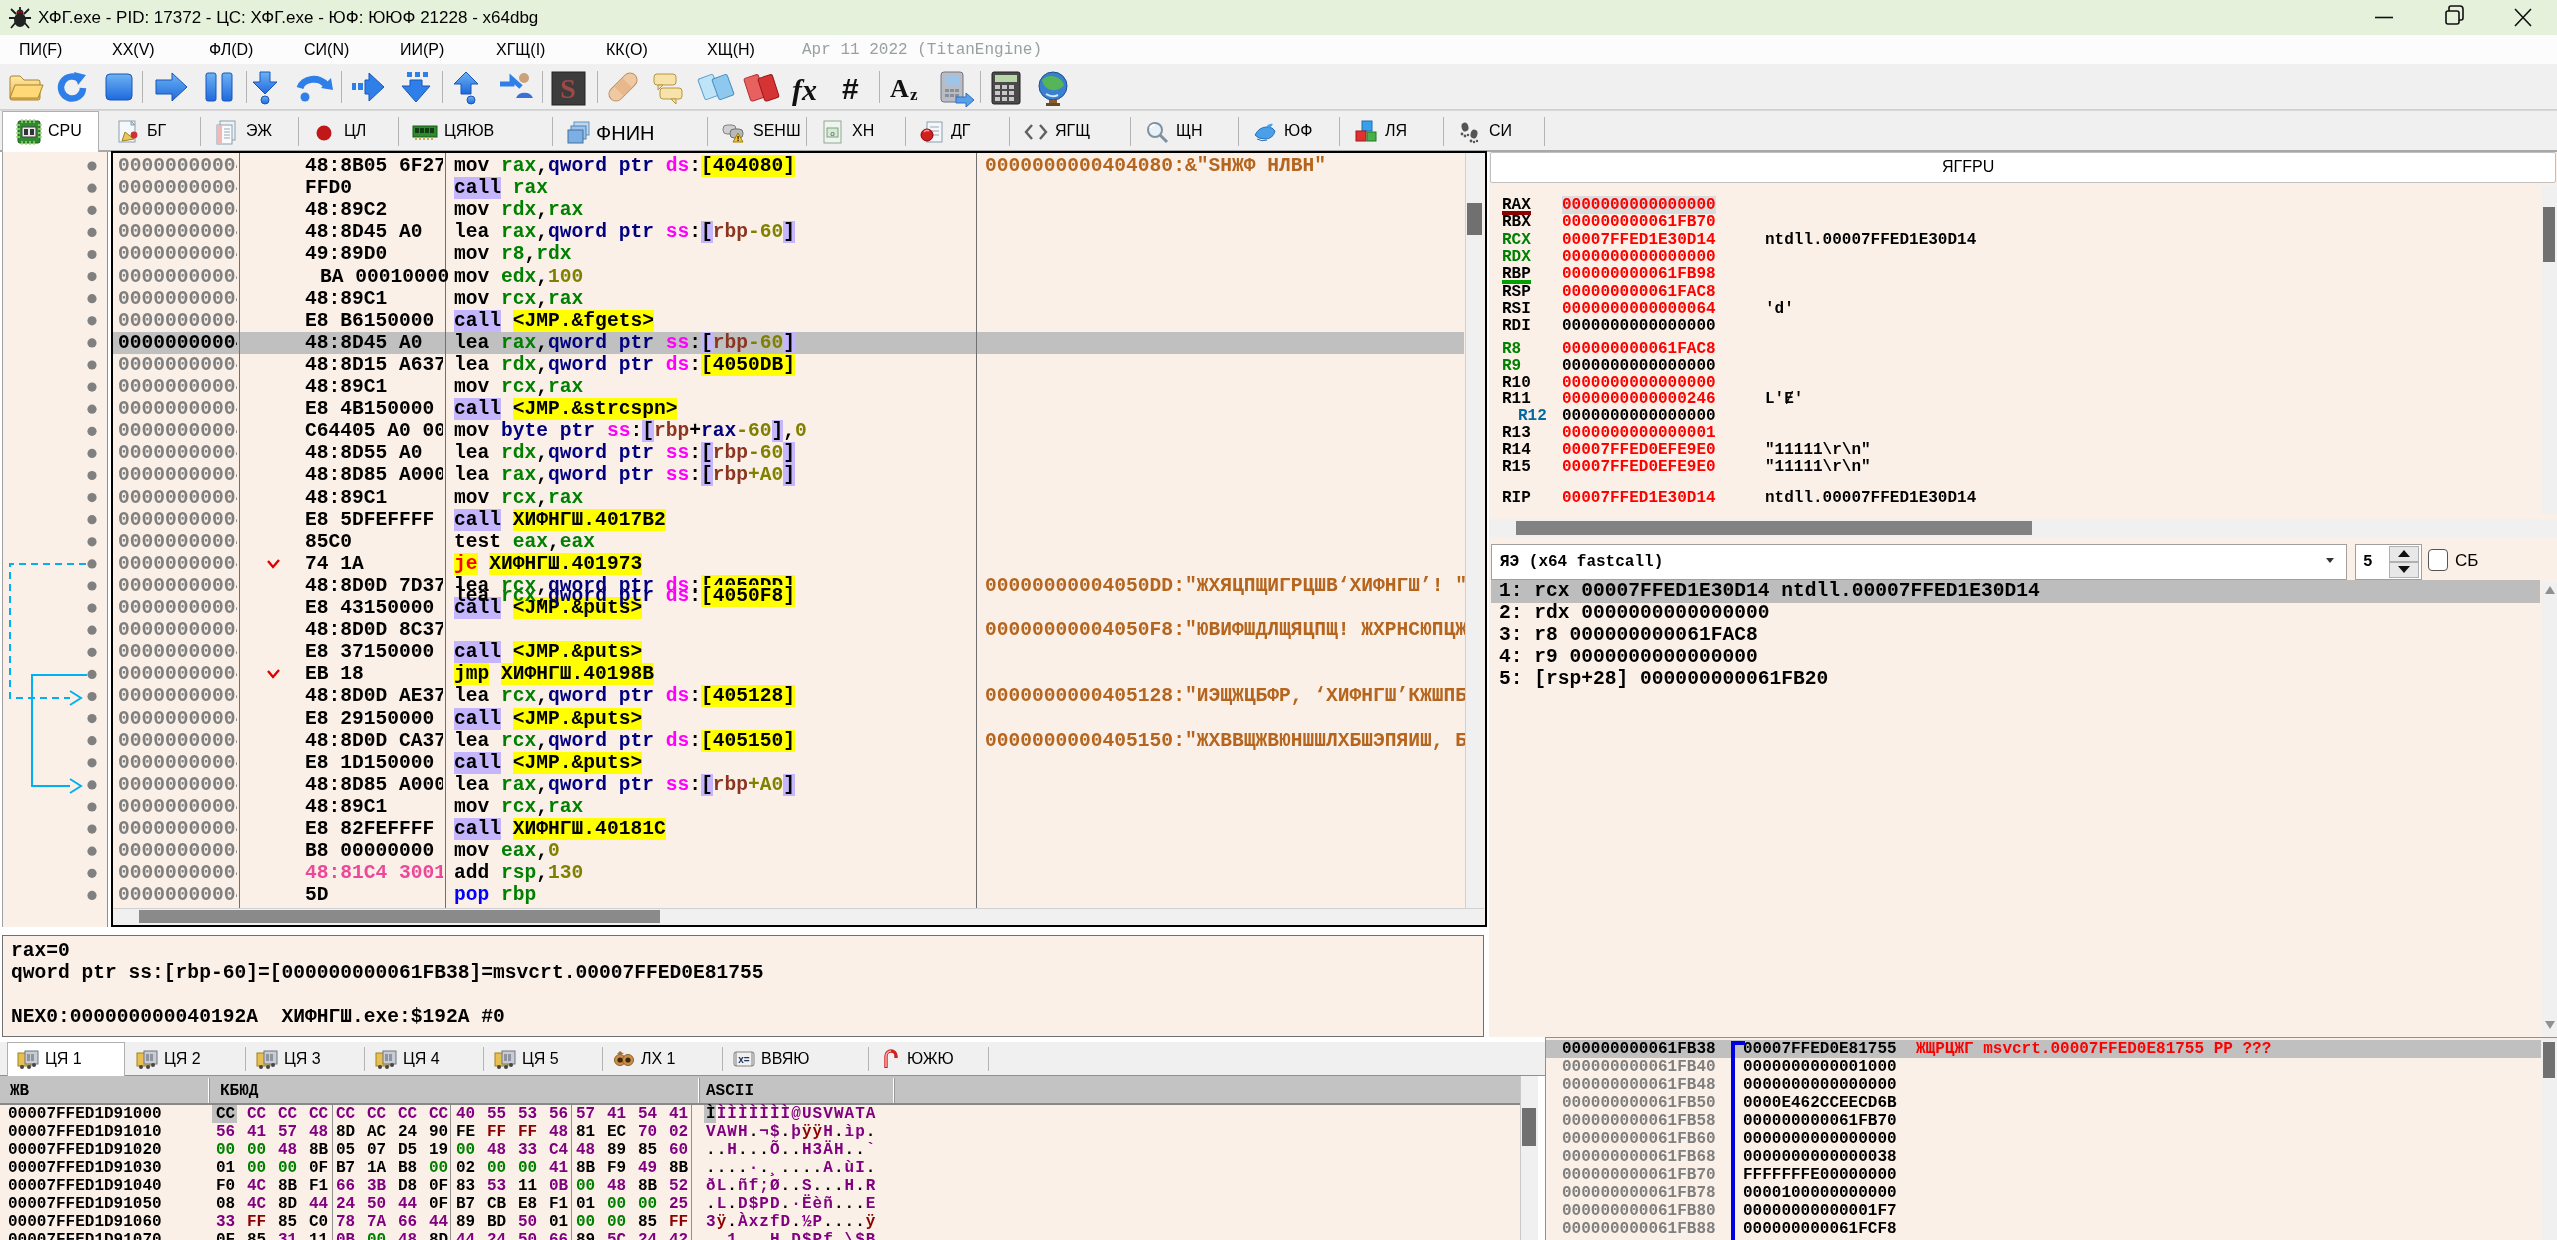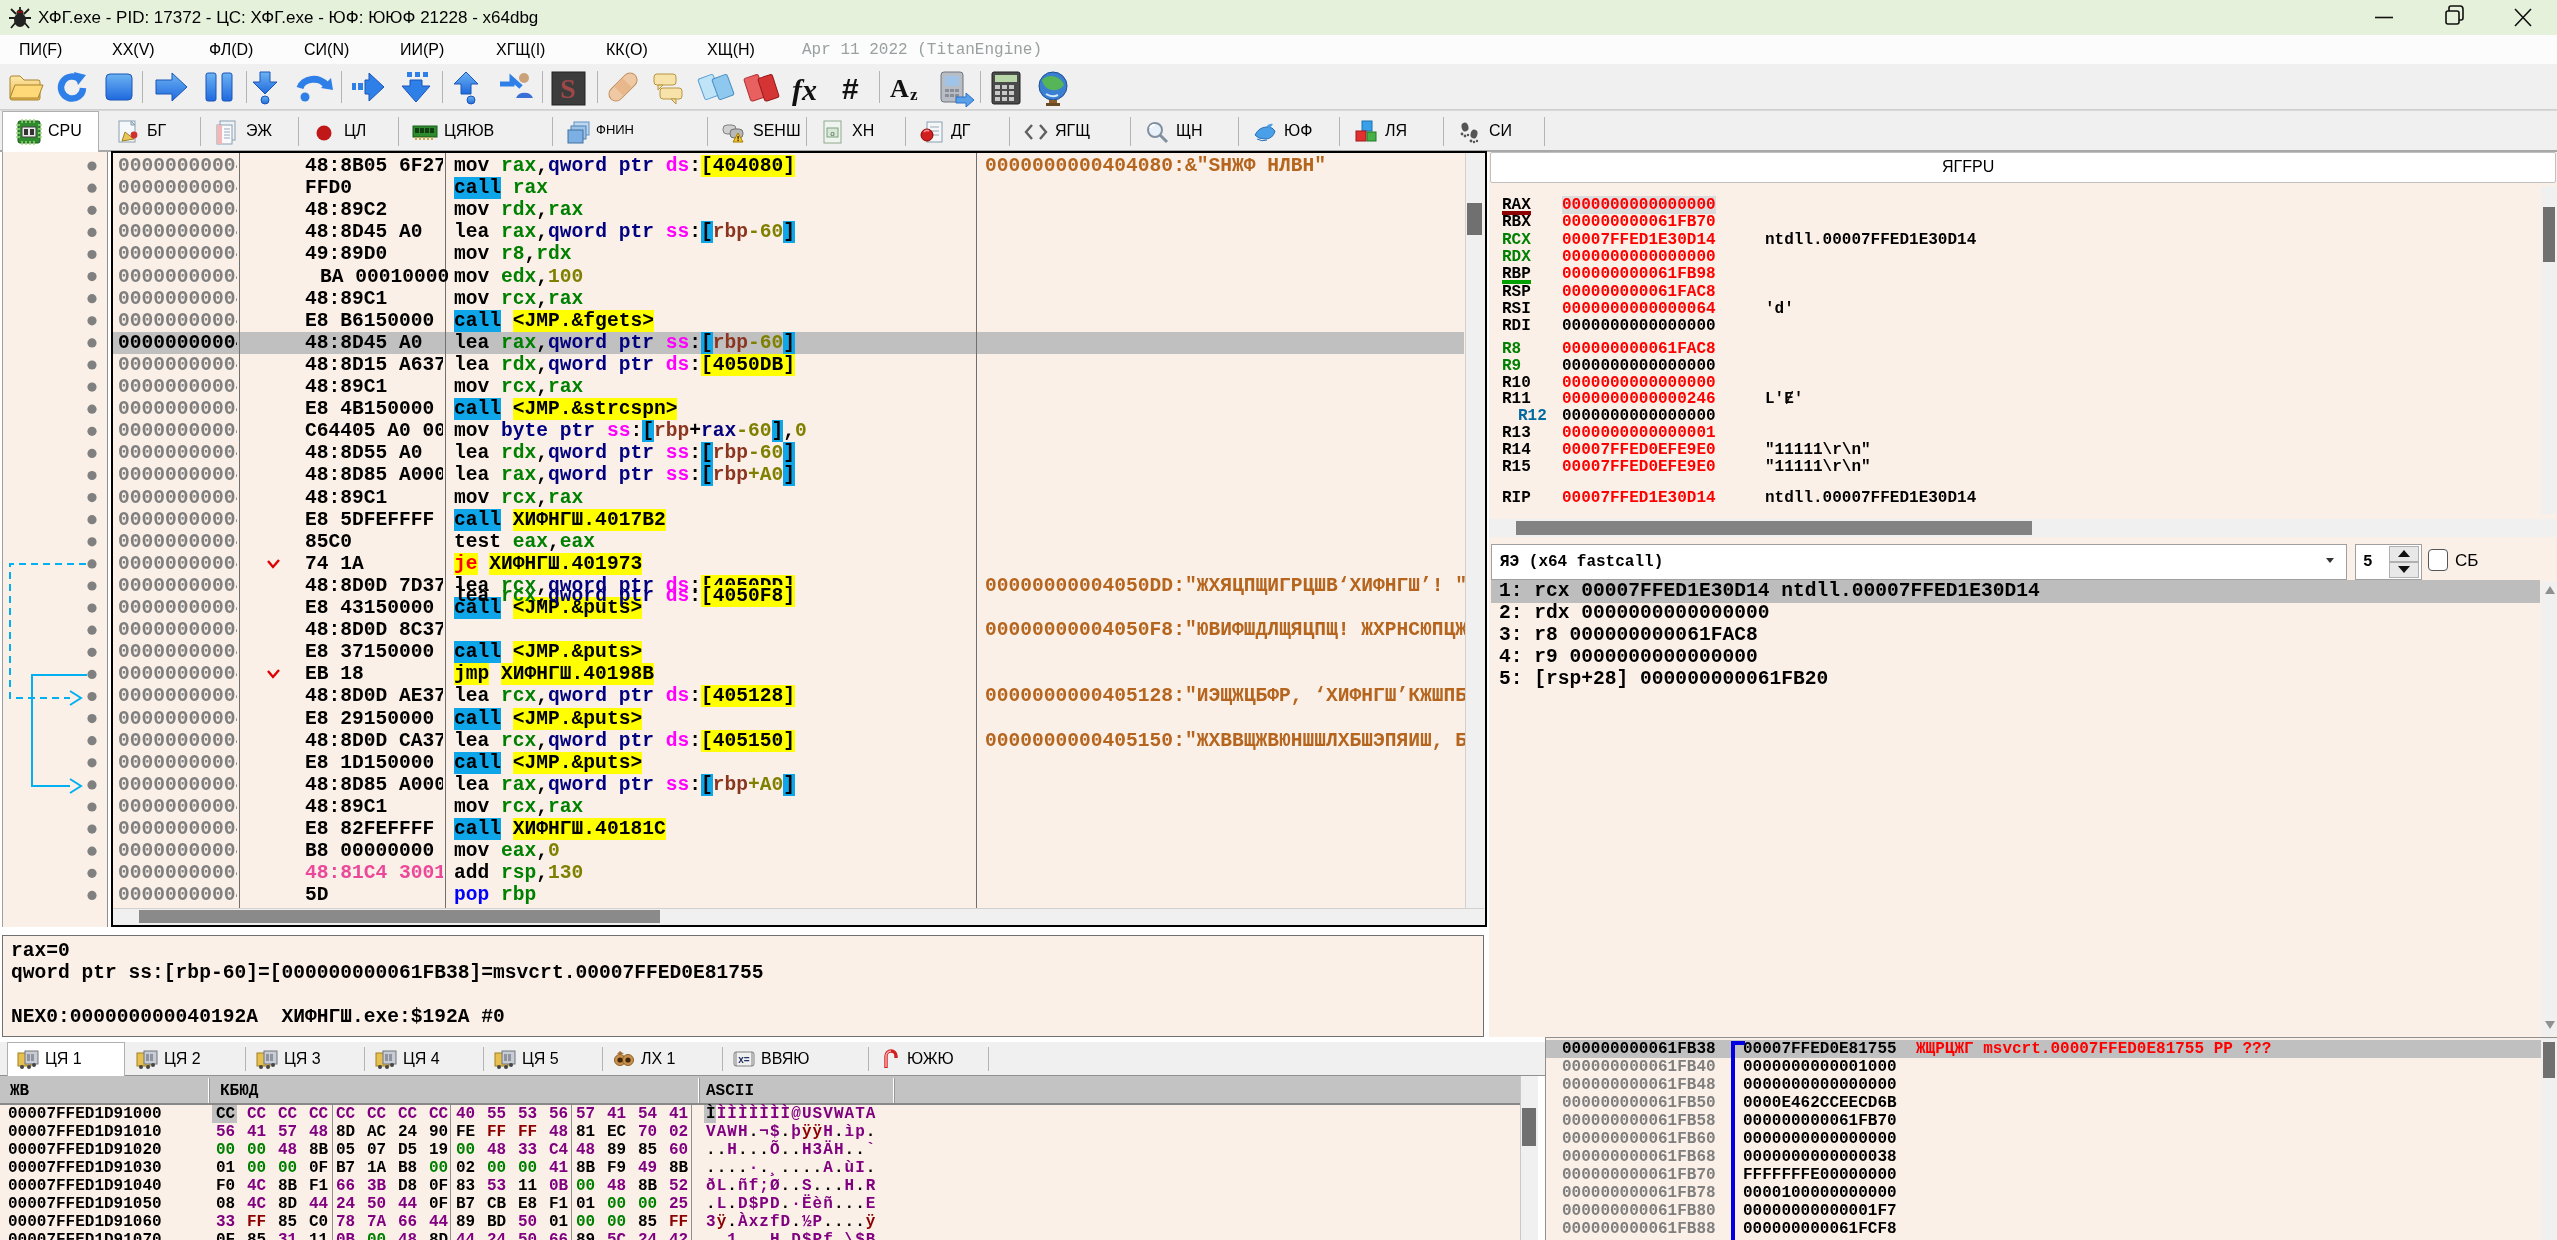--- a/index.html
+++ b/index.html
@@ -3,21 +3,21 @@
 *{margin:0;padding:0;box-sizing:border-box}
 body{width:2557px;height:1240px;position:relative;overflow:hidden;background:#fff;
      font-family:"Liberation Sans",sans-serif}
 .ab{position:absolute}
 .t{position:absolute;white-space:pre;font-family:"Liberation Mono",monospace}
 .f20{font-size:19.6px;line-height:22.1px;font-weight:700}
 .f16{font-size:16px;line-height:18px;font-weight:700}
 i{font-style:normal}
 i.g{color:#008000} i.n{color:#000080} i.sg{color:#ff00ff} i.o{color:#808000}
 i.rb{color:#8b3520} i.bl{color:#0000ff}
-i.cy{background:#0ea5e9;color:#000}
+i.cy{background:#c4b5fd;color:#000}
 i.yb{background:#ffff00;color:#000}
 i.yr{background:#ffff00;color:#ff0000}
 .sep{position:absolute;background:#b4b4b4;width:1px}
 </style></head><body>
 <div class="ab" style="left:0;top:0;width:2557px;height:35px;background:#e6f1dc"></div>
 <svg class="ab" style="left:7px;top:5px" width="26" height="26" viewBox="0 0 26 26">
 <g stroke="#1a1a1a" stroke-width="1.8" fill="none">
 <path d="M4 4 L9 9 M22 4 L17 9 M2 13 L8 13 M24 13 L18 13 M4 23 L9 17 M22 23 L17 17 M13 2 L13 7"></path>
 </g>
 <ellipse cx="13" cy="15" rx="6" ry="7" fill="#222"></ellipse>
@@ -237,21 +237,21 @@
     </g>
 <g fill="#caa84a">
       <rect x="3" y="18" width="2" height="3"></rect>
       <rect x="7" y="18" width="2" height="3"></rect>
       <rect x="11" y="18" width="2" height="3"></rect>
       <rect x="15" y="18" width="2" height="3"></rect>
       <rect x="19" y="18" width="2" height="3"></rect>
     </g>
   </svg>
 <div class="sep" style="left:707px;top:117px;height:29px"></div>
-<div class="ab" style="left:596px;top:122px;font-size:13px">ФНИН</div>
+<div class="ab" style="left:596px;top:122px;font-size:20px">ФНИН</div>
 <svg class="ab" style="left:566px;top:119px" width="26" height="26" viewBox="0 0 26 26">
     <rect x="8" y="3" width="15" height="13" fill="#bcd8f0" stroke="#6090c0"></rect>
 <rect x="5" y="7" width="15" height="13" fill="#9cc4ea" stroke="#5080b0"></rect>
 <rect x="2" y="11" width="15" height="13" fill="#7cb0e4" stroke="#4070a0"></rect>
   </svg>
 <div class="sep" style="left:806px;top:117px;height:29px"></div>
 <div class="ab" style="left:753px;top:122px;font-size:16px">SEHШ</div>
 <svg class="ab" style="left:721px;top:119px" width="26" height="26" viewBox="0 0 26 26">
     <rect x="2" y="6" width="13" height="9" rx="4" fill="#d0d0d0" stroke="#808080"></rect>
 <rect x="9" y="10" width="13" height="9" rx="4" fill="#b8b8b8" stroke="#707070"></rect>

